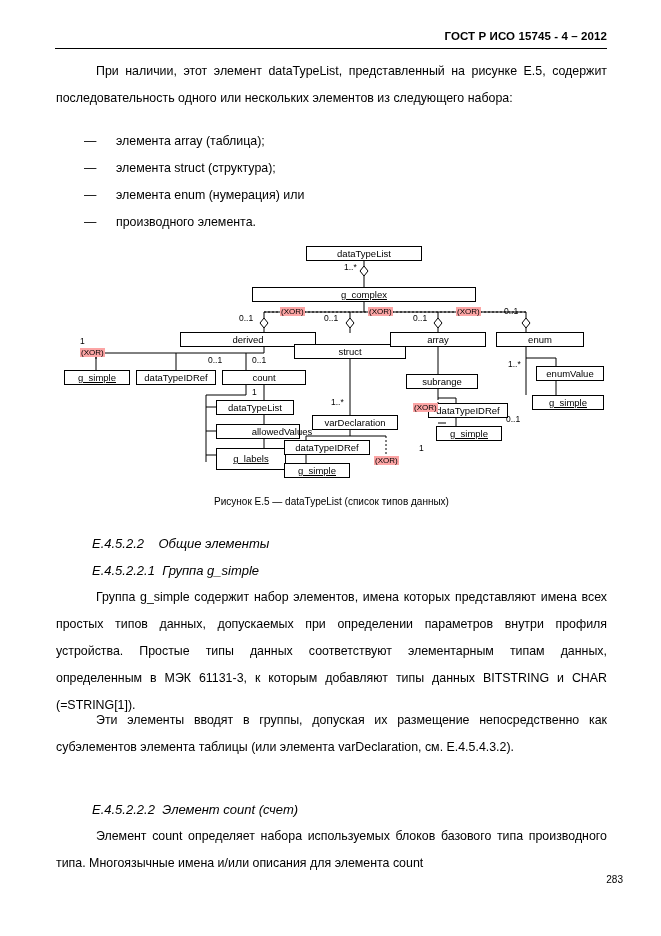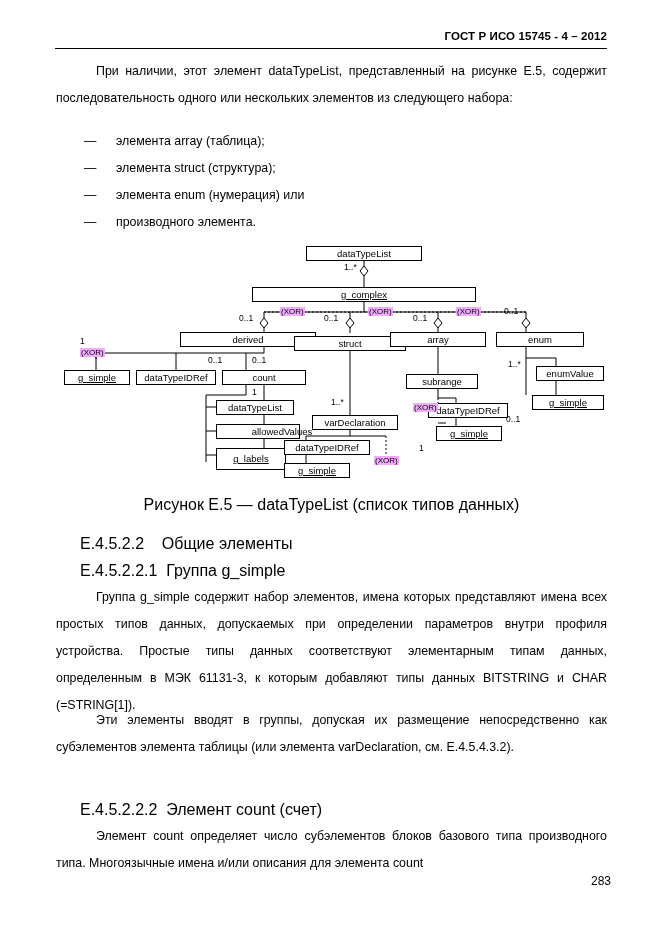--- a/index.html
+++ b/index.html
@@ -65,37 +65,38 @@
   }
   .dash-item .dash {
     position: absolute;
     left: 28px;
   }
   .figure-caption {
     position: absolute;
     left: 56px;
     width: 551px;
     text-align: center;
-    font-size: 16px;
+    font-size: 10px;
   }
   .page-number {
     position: absolute;
-    left: 60px;
+    left: 72px;
     width: 551px;
     text-align: right;
-    font-size: 12px;
+    font-size: 10px;
     top: 874px;
   }
   .sec-head {
     position: absolute;
-    left: 40px;
-    width: 551px;
-    font-size: 16px;
+    left: 52px;
+    width: 551px;
+    font-size: 13px;
     line-height: 27px;
     white-space: pre;
+    font-style: italic;
   }
 
   
   #diagram {
     position: absolute;
     left: 56px;
     top: 240px;
     width: 551px;
     height: 250px;
   }
@@ -117,21 +118,21 @@
   }
   .mult {
     position: absolute;
     font-size: 8.5px;
     white-space: nowrap;
     background: transparent;
   }
   .xorlbl {
     position: absolute;
     font-size: 8px;
-    background: #f0abfc;
+    background: #fca5a5;
     padding: 0 1px;
     white-space: nowrap;
   }
 </style>
 </head>
 <body>
 
 <div class="page">
 
   <div class="header">ГОСТ Р ИСО 15745 - 4 – 2012</div>
@@ -235,21 +236,21 @@
 
     <div class="xorlbl" style="left:224px;top:67px;">(XOR)</div>
     <div class="xorlbl" style="left:312px;top:67px;">(XOR)</div>
     <div class="xorlbl" style="left:400px;top:67px;">(XOR)</div>
     <div class="mult" style="left:183px;top:73px;">0..1</div>
     <div class="mult" style="left:268px;top:73px;">0..1</div>
     <div class="mult" style="left:357px;top:73px;">0..1</div>
     <div class="mult" style="left:448px;top:66px;">0..1</div>
 
     <div class="nodebox" style="left:124px;top:92px;width:136px;height:15px;">derived</div>
-    <div class="nodebox" style="left:238px;top:96px;width:112px;height:15px;">struct</div>
+    <div class="nodebox" style="left:238px;top:104px;width:112px;height:15px;">struct</div>
     <div class="nodebox" style="left:334px;top:92px;width:96px;height:15px;">array</div>
     <div class="nodebox" style="left:440px;top:92px;width:88px;height:15px;">enum</div>
 
     <div class="xorlbl" style="left:24px;top:108px;">(XOR)</div>
     <div class="mult" style="left:24px;top:96px;">1</div>
     <div class="mult" style="left:152px;top:115px;">0..1</div>
     <div class="mult" style="left:196px;top:115px;">0..1</div>
 
     <div class="nodebox u" style="left:8px;top:130px;width:66px;height:15px;">g_simple</div>
     <div class="nodebox" style="left:80px;top:130px;width:80px;height:15px;">dataTypeIDRef</div>
@@ -284,17 +285,17 @@
   <div class="sec-head" style="top:530px;padding-left:40px;"><span>Е.4.5.2.2</span>    <span>Общие элементы</span></div>
 
   <div class="sec-head" style="top:557px;padding-left:40px;"><span>Е.4.5.2.2.1</span>  <span>Группа g_simple</span></div>
 
   <div class="body-text indent" style="top:584px;">Группа g_simple содержит набор элементов, имена которых представляют имена всех простых типов данных, допускаемых при определении параметров внутри профиля устройства. Простые типы данных соответствуют элементарным типам данных, определенным в МЭК 61131-3, к которым добавляют типы данных BITSTRING и CHAR (=STRING[1]).</div>
 
   <div class="body-text indent" style="top:707px;">Эти элементы вводят в группы, допуская их размещение непосредственно как субэлементов элемента таблицы (или элемента varDeclaration, см. Е.4.5.4.3.2).</div>
 
   <div class="sec-head" style="top:796px;padding-left:40px;"><span>Е.4.5.2.2.2</span>  <span>Элемент count (счет)</span></div>
 
-  <div class="body-text indent" style="top:823px;">Элемент count определяет число субэлементов блоков базового типа производного типа. Многоязычные имена и/или описания для элемента count</div>
+  <div class="body-text indent" style="top:823px;">Элемент count определяет набора используемых блоков базового типа производного типа. Многоязычные имена и/или описания для элемента count</div>
 
   <div class="page-number">283</div>
 
 </div>
 
 </body></html>

